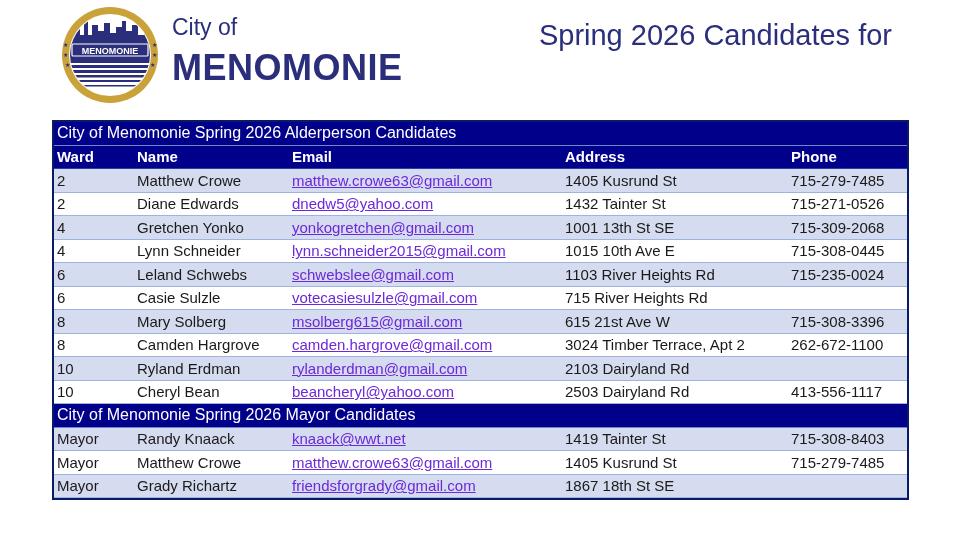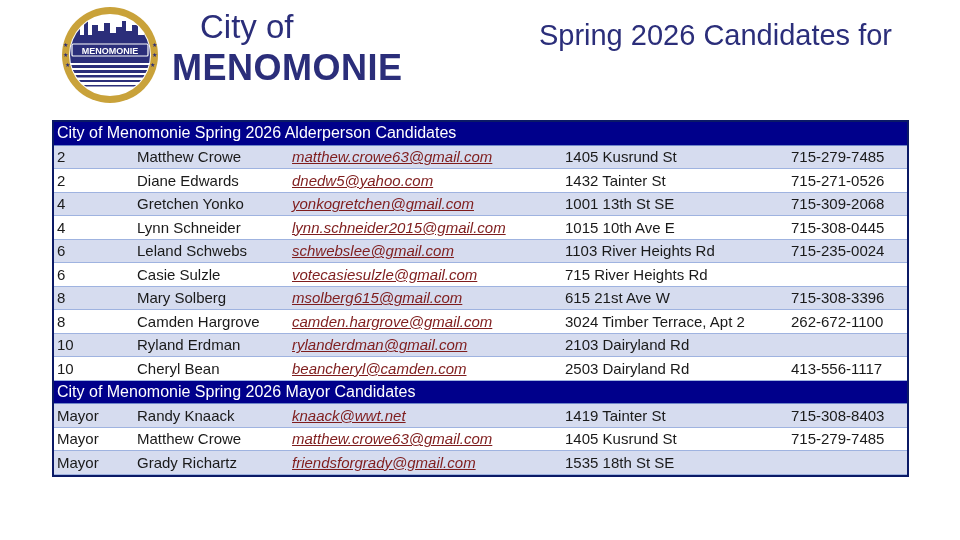--- a/index.html
+++ b/index.html
@@ -1,29 +1,29 @@
 <!DOCTYPE html>
 <html><head>
 <meta charset="utf-8">
 <style>
   html, body { margin:0; padding:0; }
   body { width:960px; height:540px; background:#ffffff; position:relative; overflow:hidden; font-family:"Liberation Sans", "DejaVu Sans", sans-serif; }
   .logo { position:absolute; left:60px; top:5px; width:100px; height:100px; }
   .brand { position:absolute; left:172px; top:8px; color:#2b2e7a; }
-  .brand .l1 { font-size:33px; line-height:38px;margin-left:28px; }
+  .brand .l1 { font-size:23px; line-height:38px; }
   .brand .l2 { font-size:36px; font-weight:bold; line-height:44px; letter-spacing:0.5px; }
   .slide-title { position:absolute; right:68px; top:16px; text-align:left; color:#2b2e7a; font-size:29px; line-height:39px; }
   .tbl-wrap { position:absolute; left:52px; top:120px; width:853px; border:2px solid #0b1a66; background:#0b1a66; }
   table { border-collapse:collapse; width:100%; table-layout:fixed; }
   td, th { font-size:15px; height:22.5px; padding:0 0 0 3px; white-space:nowrap; overflow:hidden; text-align:left; }
   tr.section th { background:#00008b; color:#ffffff; font-weight:normal; font-size:16px; border-bottom:1px solid #6f86c7; }
   tr.hdr th { background:#00008b; color:#ffffff; font-weight:bold; border-bottom:1px solid #2a3ea0; }
   tr.odd td { background:#d6dcef; color:#1a1a1a; border-bottom:1px solid #9fb3e0; }
   tr.even td { background:#ffffff; color:#1a1a1a; border-bottom:1px solid #9fb3e0; }
-  a.email { color:#7f1d1d; text-decoration:underline;font-style:italic; }
+  a.email { color:#6d28d9; text-decoration:underline; }
   .c1 { width:80px; } .c2 { width:155px; } .c3 { width:273px; } .c4 { width:226px; } .c5 { width:119px; }
 </style>
 </head>
 <body>
 
 <svg class="logo" viewBox="0 0 100 100">
   <circle cx="50" cy="50" r="48" fill="#c9a23a"></circle>
   <circle cx="50" cy="50" r="41" fill="#ffffff"></circle>
   <clipPath id="inner">
       <circle cx="50" cy="50" r="40"></circle>
@@ -64,20 +64,27 @@
         <col class="c1">
         <col class="c2">
         <col class="c3">
         <col class="c4">
         <col class="c5">
       </colgroup>
     <tbody id="alder-body">
       <tr class="section">
           <th colspan="5">City of Menomonie Spring 2026 Alderperson Candidates</th>
         </tr>
+      <tr class="hdr">
+        <th>Ward</th>
+        <th>Name</th>
+        <th>Email</th>
+        <th>Address</th>
+        <th>Phone</th>
+      </tr>
     <tr class="odd">
           <td>2</td>
           <td>Matthew Crowe</td>
           <td><a class="email" title="matthew.crowe63@gmail.com">matthew.crowe63@gmail.com</a></td>
           <td>1405 Kusrund St</td>
           <td>715-279-7485</td>
         </tr>
         <tr class="even">
           <td>2</td>
           <td>Diane Edwards</td>
@@ -130,21 +137,21 @@
         <tr class="odd">
           <td>10</td>
           <td>Ryland Erdman</td>
           <td><a class="email" title="rylanderdman@gmail.com">rylanderdman@gmail.com</a></td>
           <td>2103 Dairyland Rd</td>
           <td></td>
         </tr>
         <tr class="even">
           <td>10</td>
           <td>Cheryl Bean</td>
-          <td><a class="email" title="beancheryl@yahoo.com">beancheryl@camden.com</a></td>
+          <td><a class="email" title="beancheryl@yahoo.com">beancheryl@yahoo.com</a></td>
           <td>2503 Dairyland Rd</td>
           <td>413-556-1117</td>
         </tr>
       </tbody>
     <tbody id="mayor-body">
       <tr class="section">
           <th colspan="5">City of Menomonie Spring 2026 Mayor Candidates</th>
         </tr>
     <tr class="odd">
           <td>Mayor</td>
@@ -157,18 +164,18 @@
           <td>Mayor</td>
           <td>Matthew Crowe</td>
           <td><a class="email" title="matthew.crowe63@gmail.com">matthew.crowe63@gmail.com</a></td>
           <td>1405 Kusrund St</td>
           <td>715-279-7485</td>
         </tr>
         <tr class="odd">
           <td>Mayor</td>
           <td>Grady Richartz</td>
           <td><a class="email" title="friendsforgrady@gmail.com">friendsforgrady@gmail.com</a></td>
-          <td>1535 18th St SE</td>
+          <td>1867 18th St SE</td>
           <td></td>
         </tr>
       </tbody>
   </table>
 </div>
 
 </body></html>

